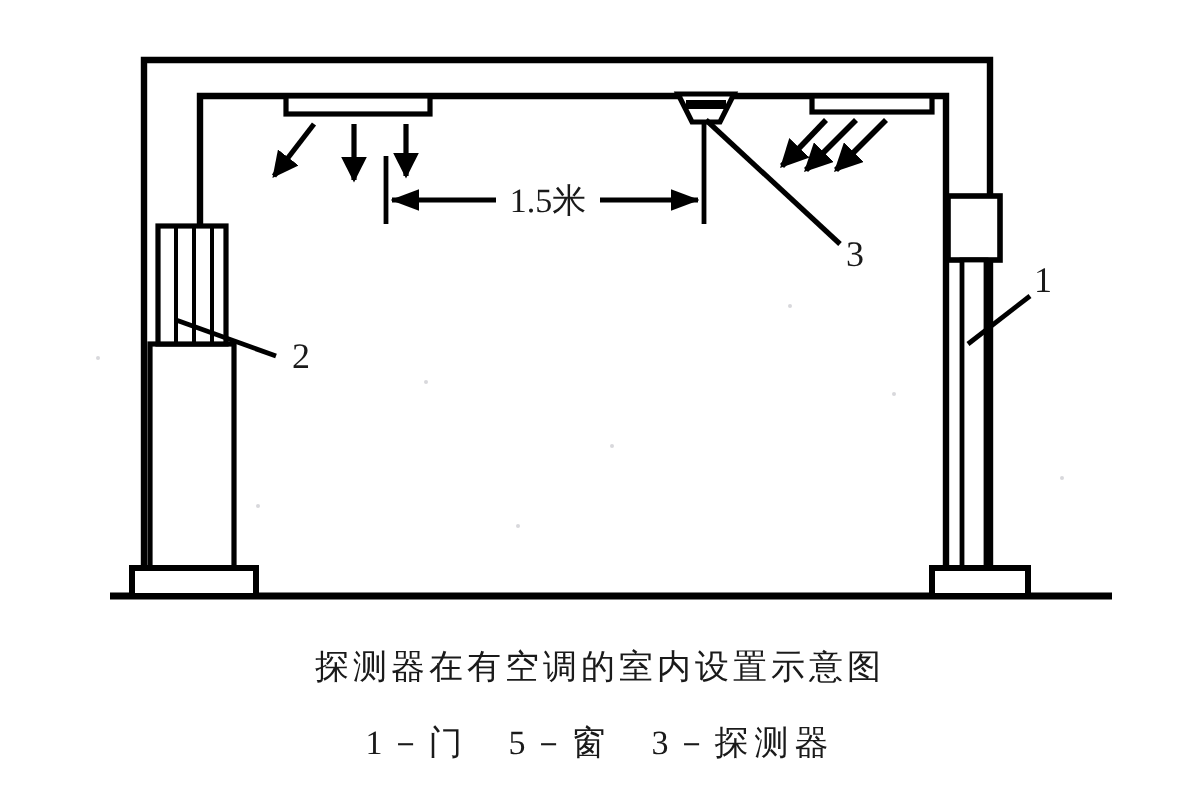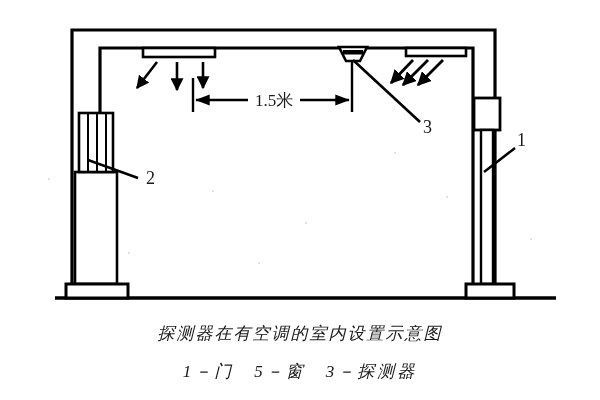--- a/index.html
+++ b/index.html
@@ -28,21 +28,20 @@
     height: 400px;
   }
   .cap-line {
     position: absolute;
     left: 0;
     width: 600px;
     text-align: center;
     color: #1a1a1a;
     letter-spacing: 2px;
     white-space: nowrap;
-    font-style: italic;
   }
   #caption-title {
     top: 322px;
     font-size: 17px;
   }
   #caption-legend {
     top: 360px;
     font-size: 17px;
     letter-spacing: 3px;
   }

